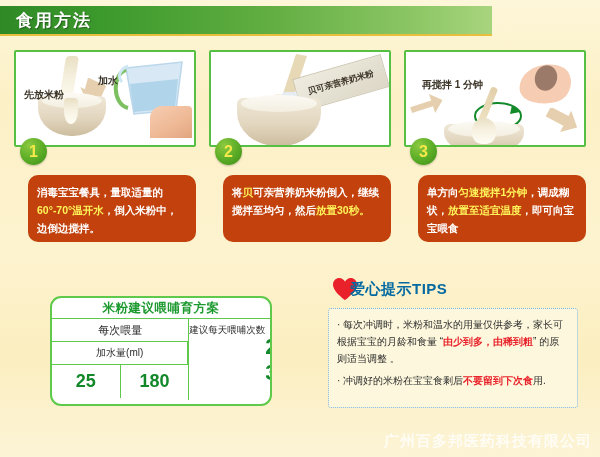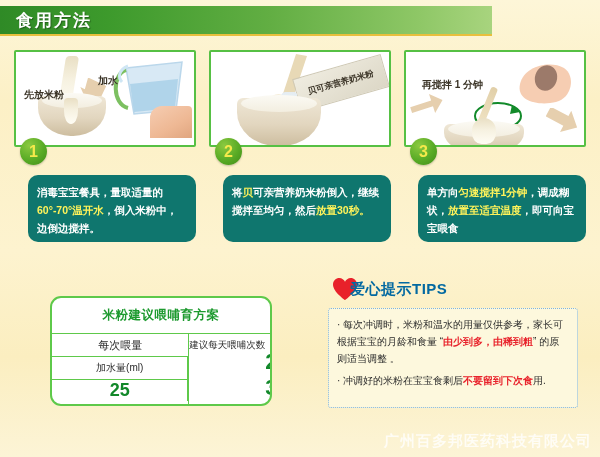--- a/index.html
+++ b/index.html
@@ -64,51 +64,51 @@
     position: absolute; left: 6px; top: 88px; width: 27px; height: 27px;
     border-radius: 50%;
     background: radial-gradient(circle at 34% 28%, #8bc940 0%, #59ab25 55%, #3f8c18 100%);
     color: #f5e94b; font-size: 16px; font-weight: bold;
     display: flex; align-items: center; justify-content: center;
     z-index: 20; box-shadow: 0 1px 2px rgba(0,0,0,.22);
   }
 
   .desc {
     position: absolute; left: 14px; top: 125px; width: 168px; height: 67px;
-    background: #0f766e; border-radius: 10px;
+    background: #c2410c; border-radius: 10px;
     padding: 8px 9px; color: #ffffff; font-size: 10.5px; line-height: 1.72;
     font-weight: bold;
   }
   .hl { color: #fff35a; }
 
   
   .table-wrap {
     position: absolute; left: 50px; top: 296px; width: 222px; height: 110px;
     background: #ffffff; border: 2px solid #5ec94a; border-radius: 11px;
     overflow: hidden;
   }
   .t-title {
-    height: 36px; display: flex; align-items: center; justify-content: center;
+    height: 21px; display: flex; align-items: center; justify-content: center;
     color: #1d9a2f; font-size: 12.5px; font-weight: bold; letter-spacing: .5px;
     border-bottom: 1.5px solid #5ec94a;
   }
   .t-body { display: flex; height: 81px; }
   .t-left { width: 63%; border-right: 1.5px solid #5ec94a; }
   .t-right { width: 37%; display: flex; flex-direction: row; }
   .t-span {
     height: 23px; display: flex; align-items: center; justify-content: center;
     font-size: 11px; color: #2b2b2b; border-bottom: 1.5px solid #5ec94a;
   }
   .t-subrow { display: flex; height: 23px; border-bottom: 1.5px solid #5ec94a; }
   .t-sub {
     flex: 1; display: flex; align-items: center; justify-content: center;
     font-size: 10px; color: #2b2b2b;
   }
   .t-sub:first-child { border-right: 1.5px solid #5ec94a; }
-  .t-valrow { display: flex; height: 33px; flex-direction: column; }
+  .t-valrow { display: flex; height: 33px; }
   .t-val {
     flex: 1; display: flex; align-items: center; justify-content: center;
     font-size: 18px; font-weight: bold; color: #12882a;
   }
   .t-val:first-child { border-right: 1.5px solid #5ec94a; }
   .t-rhead {
     height: 23px; display: flex; align-items: center; justify-content: center;
     font-size: 9.5px; color: #2b2b2b; white-space: nowrap;
   }
   .t-rval {

